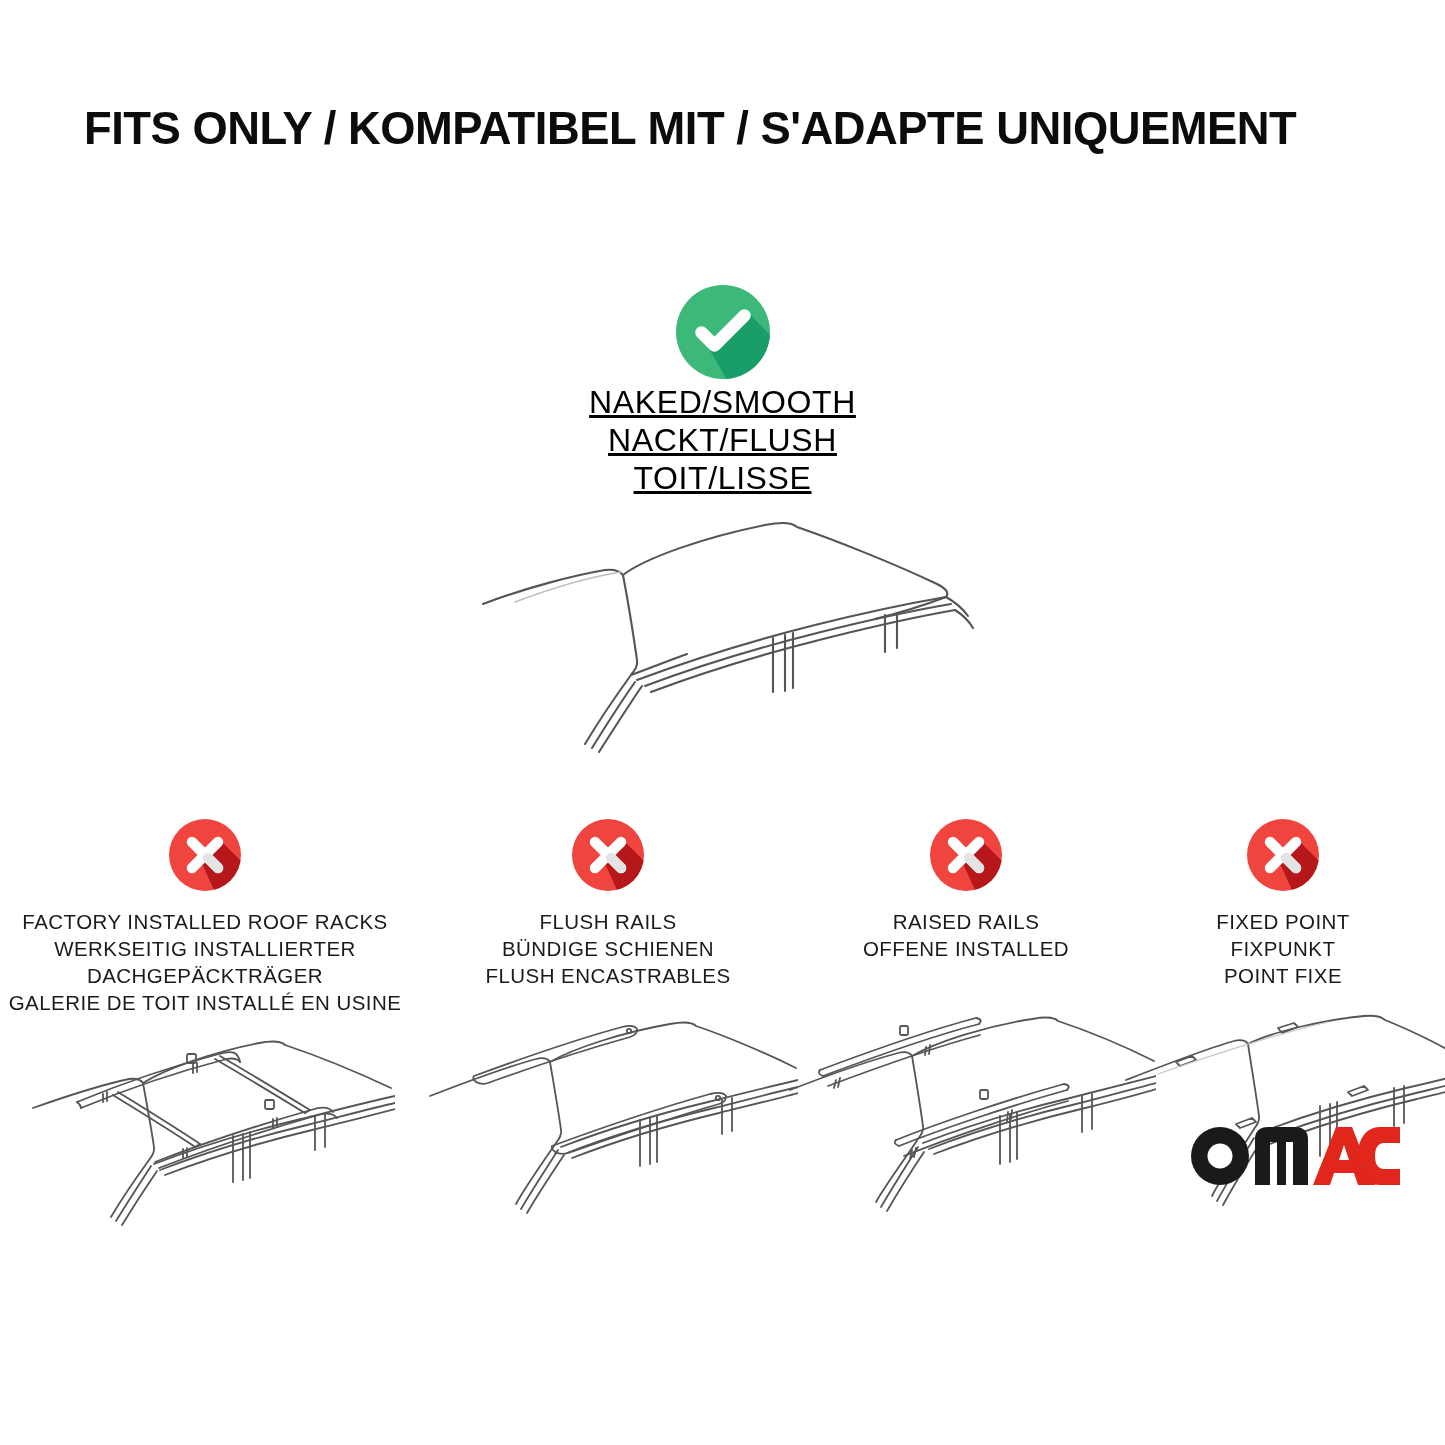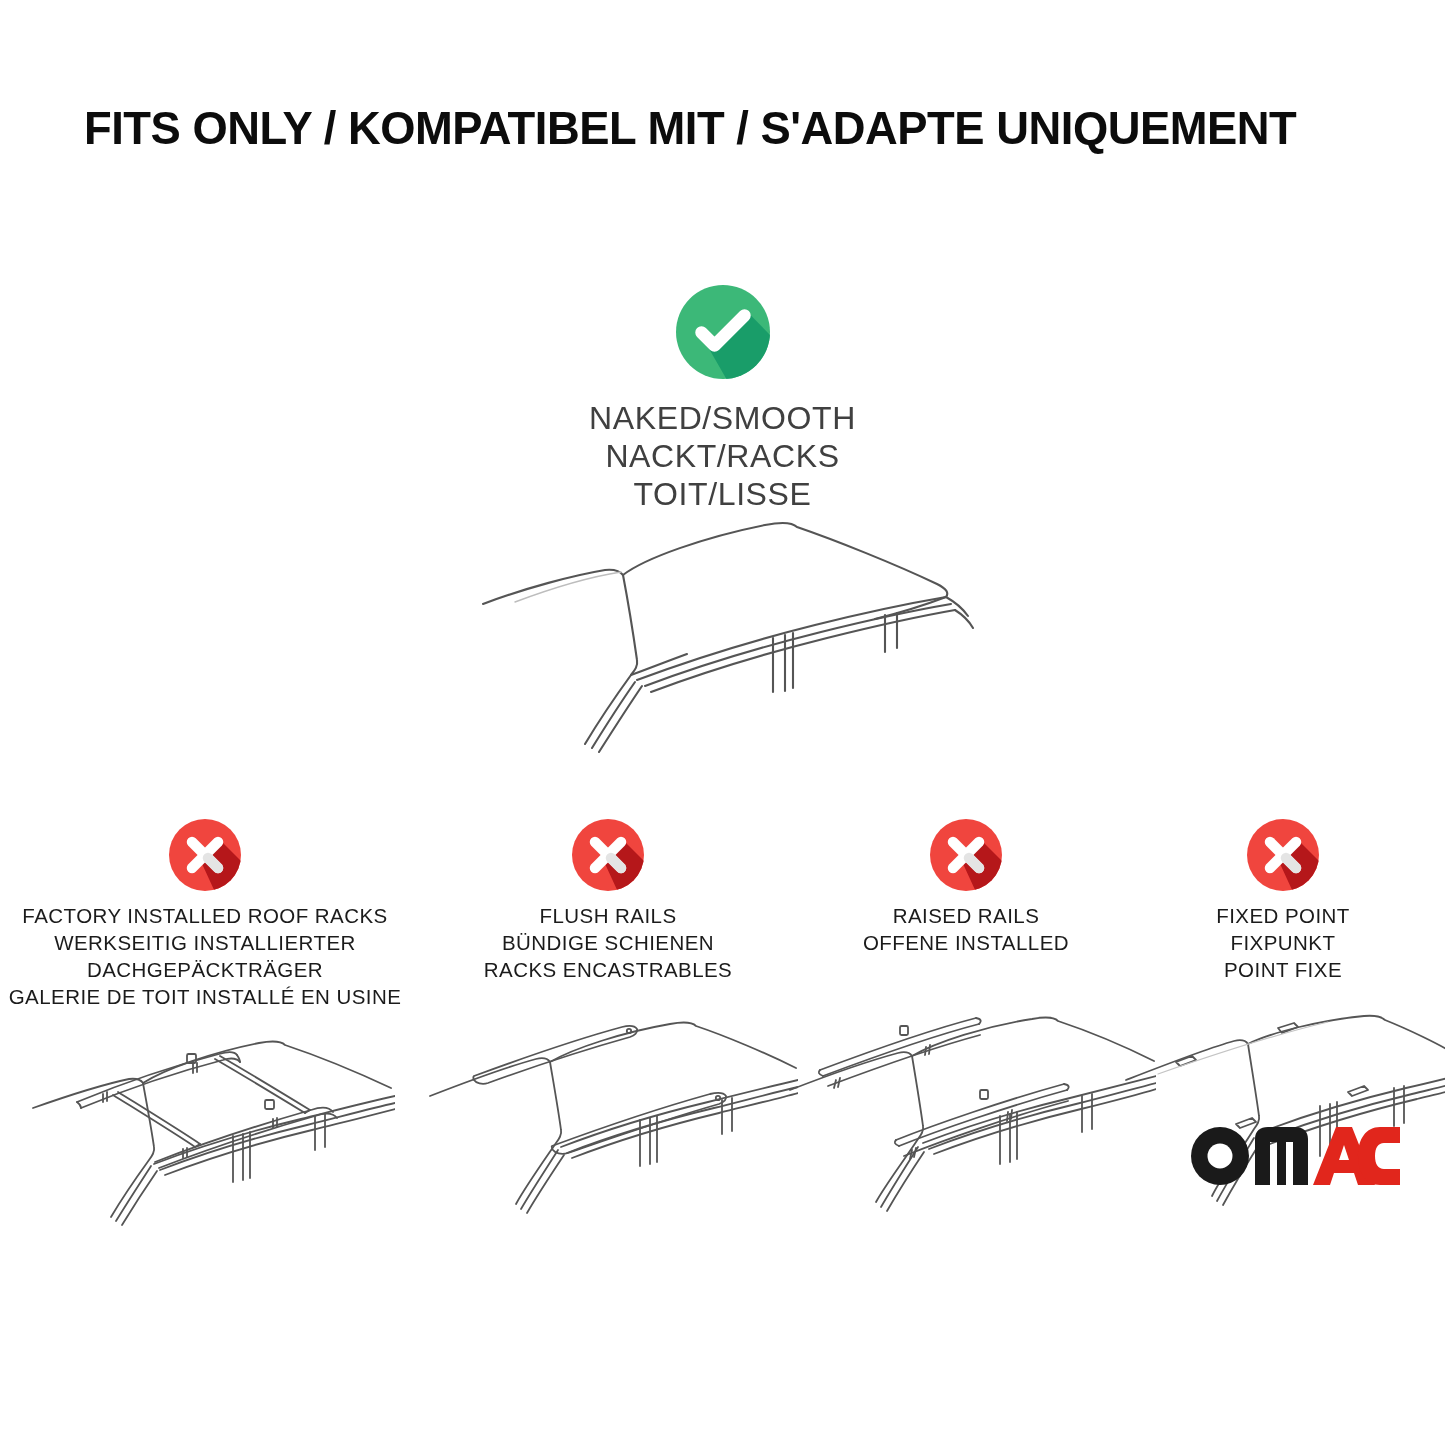--- a/index.html
+++ b/index.html
@@ -46,26 +46,26 @@
     top: 284px;
     width: 1445px;
     text-align: center;
   }
   .icon-wrap {
     position: relative;
     display: inline-block;
     line-height: 0;
   }
   .good-label {
-    margin-top: 16px;
     font-size: 32px;
     line-height: 1.18;
     letter-spacing: 0.6px;
     font-weight: 400;
-    color: #404040;
+    color: #000000;
+    text-decoration: underline;
   }
   .good-label span { display: block; }
 
   .roof-main {
     position: absolute;
     left: 455px;
     top: 492px;
     width: 570px;
     height: 270px;
   }
@@ -78,21 +78,21 @@
     width: 1445px;
     height: 470px;
   }
   .cell {
     position: absolute;
     top: 0;
     text-align: center;
   }
   .cell-icon { line-height: 0; }
   .cell-label {
-    margin-top: 10px;
+    margin-top: 16px;
     font-size: 20.5px;
     line-height: 1.32;
     letter-spacing: 0.45px;
     color: #1b1b1b;
     font-weight: 400;
   }
   .cell-label .ln { display: block; }
   .cell-art {
     position: absolute;
     left: 50%;
@@ -135,21 +135,21 @@
         <circle cx="48" cy="48" r="47" fill="#3CB878"></circle>
         <g clip-path="url(#gclip)">
           <path d="M41.5 54.5 L33 63 L52 96 L96 96 L96 52 L71.5 27 L62 37 Z" fill="#179A68" opacity="0.92"></path>
         </g>
         <path d="M26.5 48.5 L39.5 61.5 L69.5 31.5" fill="none" stroke="#ffffff" stroke-width="12.5" stroke-linecap="round" stroke-linejoin="round"></path>
       </svg>
     </div>
 
     <div class="good-label">
       <span>NAKED/SMOOTH</span>
-      <span>NACKT/RACKS</span>
+      <span>NACKT/FLUSH</span>
       <span>TOIT/LISSE</span>
     </div>
   </div>
 
   <div class="roof-main">
     <svg width="570" height="270" viewBox="0 0 570 270" aria-hidden="true">
       <g fill="none" stroke="#555555" stroke-width="2.1" stroke-linecap="round" stroke-linejoin="round">
 
         <path d="M28 112 C70 96 120 83 150 78 C160 77 165 79 168 83
                  C190 66 250 45 310 33 C330 29 338 31 342 35
@@ -276,21 +276,21 @@
             <line x1="50" y1="24" x2="24" y2="50"></line>
           </g>
           <g stroke="#E0E0E0" stroke-width="10.5" stroke-linecap="round" opacity="0.85">
             <line x1="40" y1="40" x2="50" y2="50"></line>
           </g>
         </svg>
       </div>
       <div class="cell-label">
         <span class="ln">FLUSH RAILS</span>
         <span class="ln">BÜNDIGE SCHIENEN</span>
-        <span class="ln">RACKS ENCASTRABLES</span>
+        <span class="ln">FLUSH ENCASTRABLES</span>
       </div>
       <div class="cell-art" style="top:196px;">
         <svg width="380" height="230" viewBox="0 0 380 230" aria-hidden="true">
           <g fill="none" stroke="#555555" stroke-width="1.8" stroke-linecap="round" stroke-linejoin="round">
             <path d="M12 82 C48 68 92 52 118 45 C126 43 130 45 132 48
                      C156 34 206 18 252 10 C268 7 275 9 278 12
                      C308 22 350 40 378 54"></path>
             <path d="M132 48 C135 66 140 94 143 116 C144 121 141 125 138 129
                      C125 148 108 172 98 190"></path>
             <path d="M103 195 C114 176 128 155 140 136"></path>

